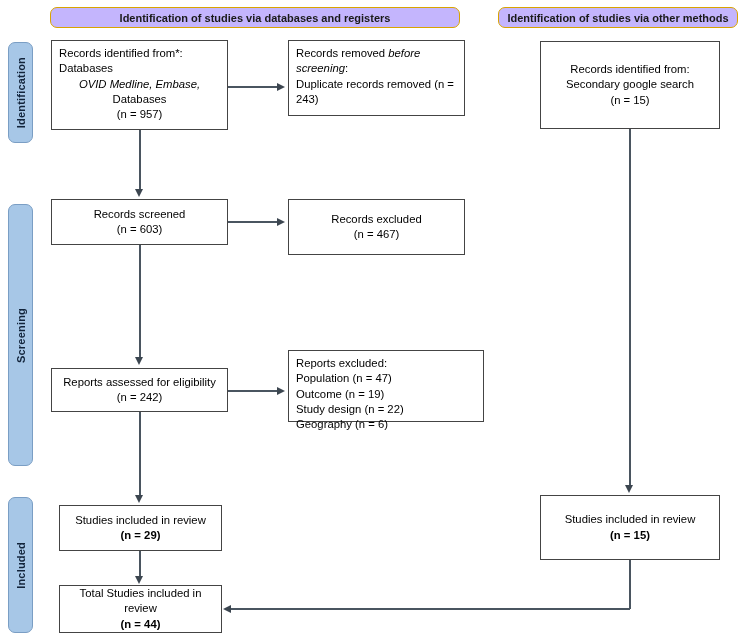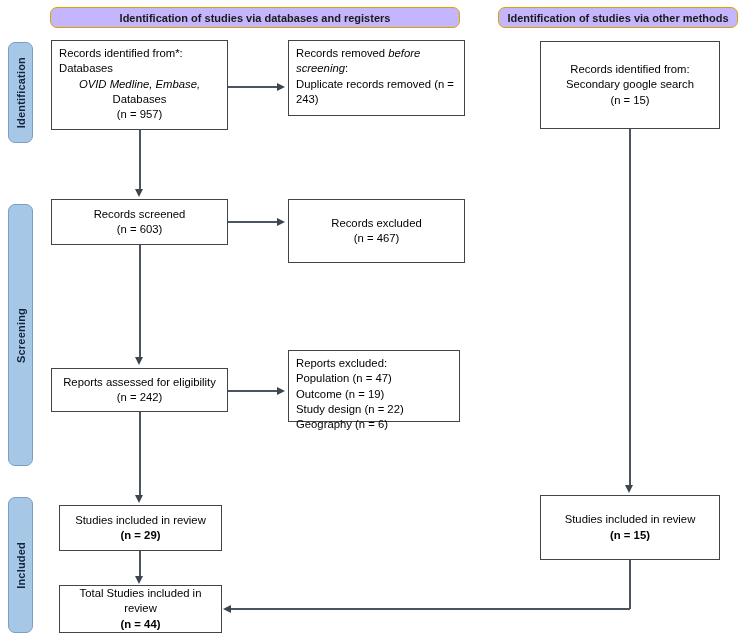--- a/index.html
+++ b/index.html
@@ -147,31 +147,31 @@
     <span class="ln ctr">Records identified from:</span>
     <span class="ln ctr">Secondary google search</span>
     <span class="ln ctr">(n = 15)</span>
   </div>
 
   <div class="node center" style="left:51px; top:199px; width:177px; height:46px;">
     <span class="ln ctr">Records screened</span>
     <span class="ln ctr">(n = 603)</span>
   </div>
 
-  <div class="node center" style="left:288px; top:199px; width:177px; height:64px;">
+  <div class="node center" style="left:288px; top:199px; width:177px; height:56px;">
     <span class="ln ctr">Records excluded</span>
     <span class="ln ctr">(n = 467)</span>
   </div>
 
   <div class="node center" style="left:51px; top:368px; width:177px; height:44px;">
     <span class="ln ctr">Reports assessed for eligibility</span>
     <span class="ln ctr">(n = 242)</span>
   </div>
 
-  <div class="node topleft" style="left:288px; top:350px; width:172px; height:72px;">
+  <div class="node topleft" style="left:288px; top:350px; width:196px; height:72px;">
     <span class="ln">Reports excluded:</span>
     <span class="ln">Population (n = 47)</span>
     <span class="ln">Outcome (n = 19)</span>
     <span class="ln">Study design (n = 22)</span>
     <span class="ln">Geography (n = 6)</span>
   </div>
 
   <div class="node center" style="left:59px; top:505px; width:163px; height:46px;">
     <span class="ln ctr">Studies included in review</span>
     <span class="ln ctr bold">(n = 29)</span>

